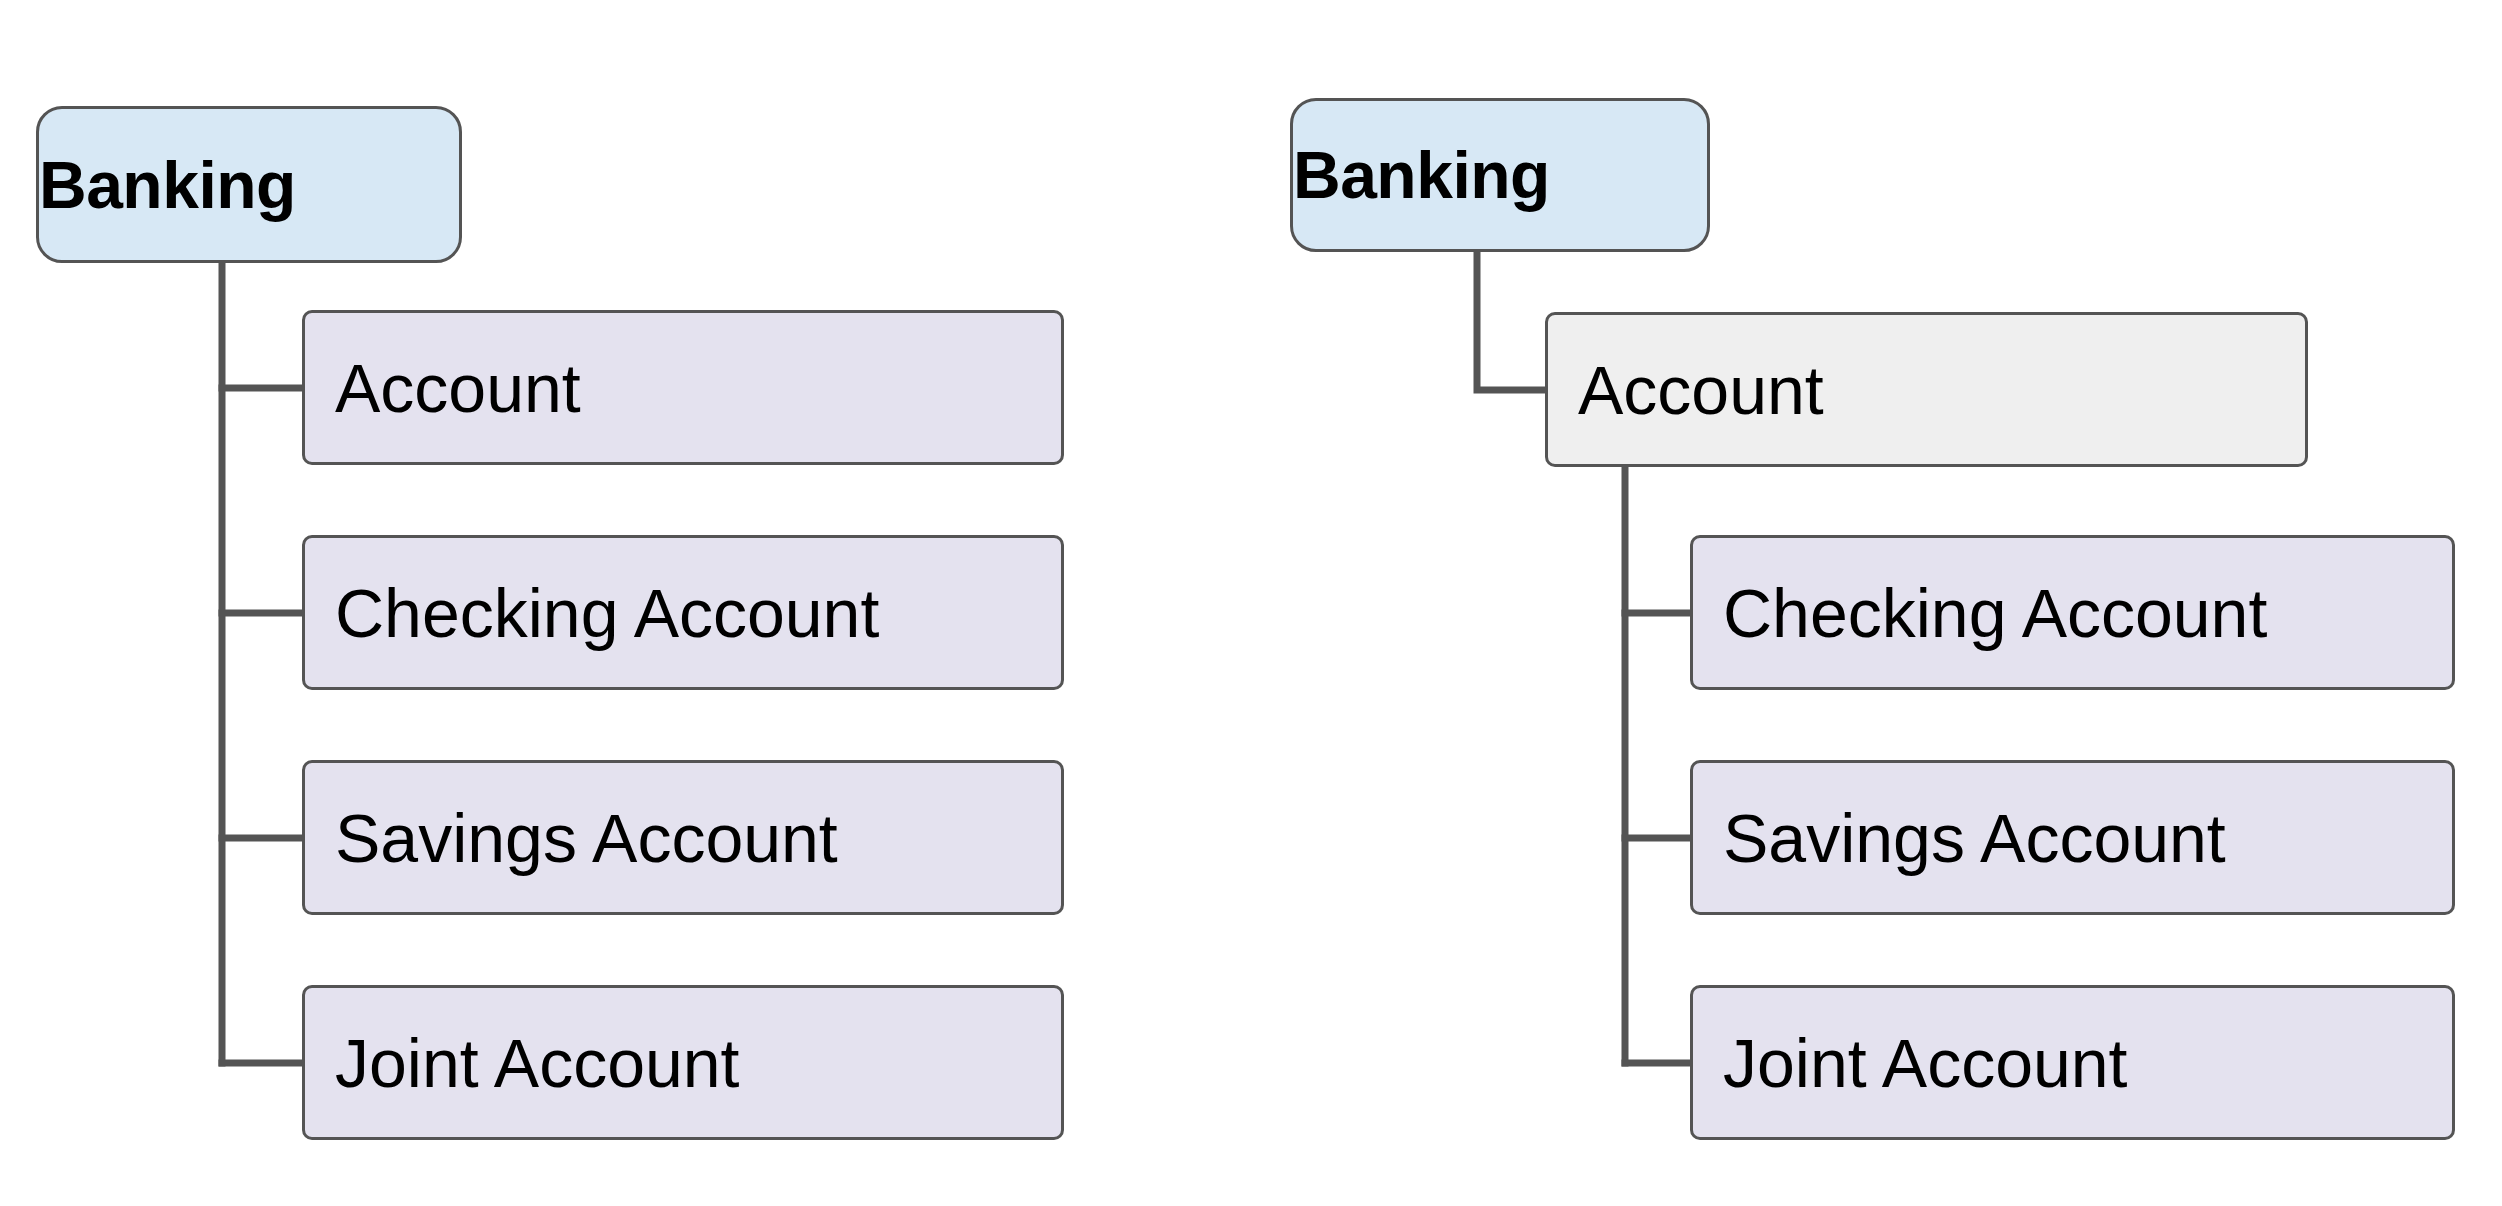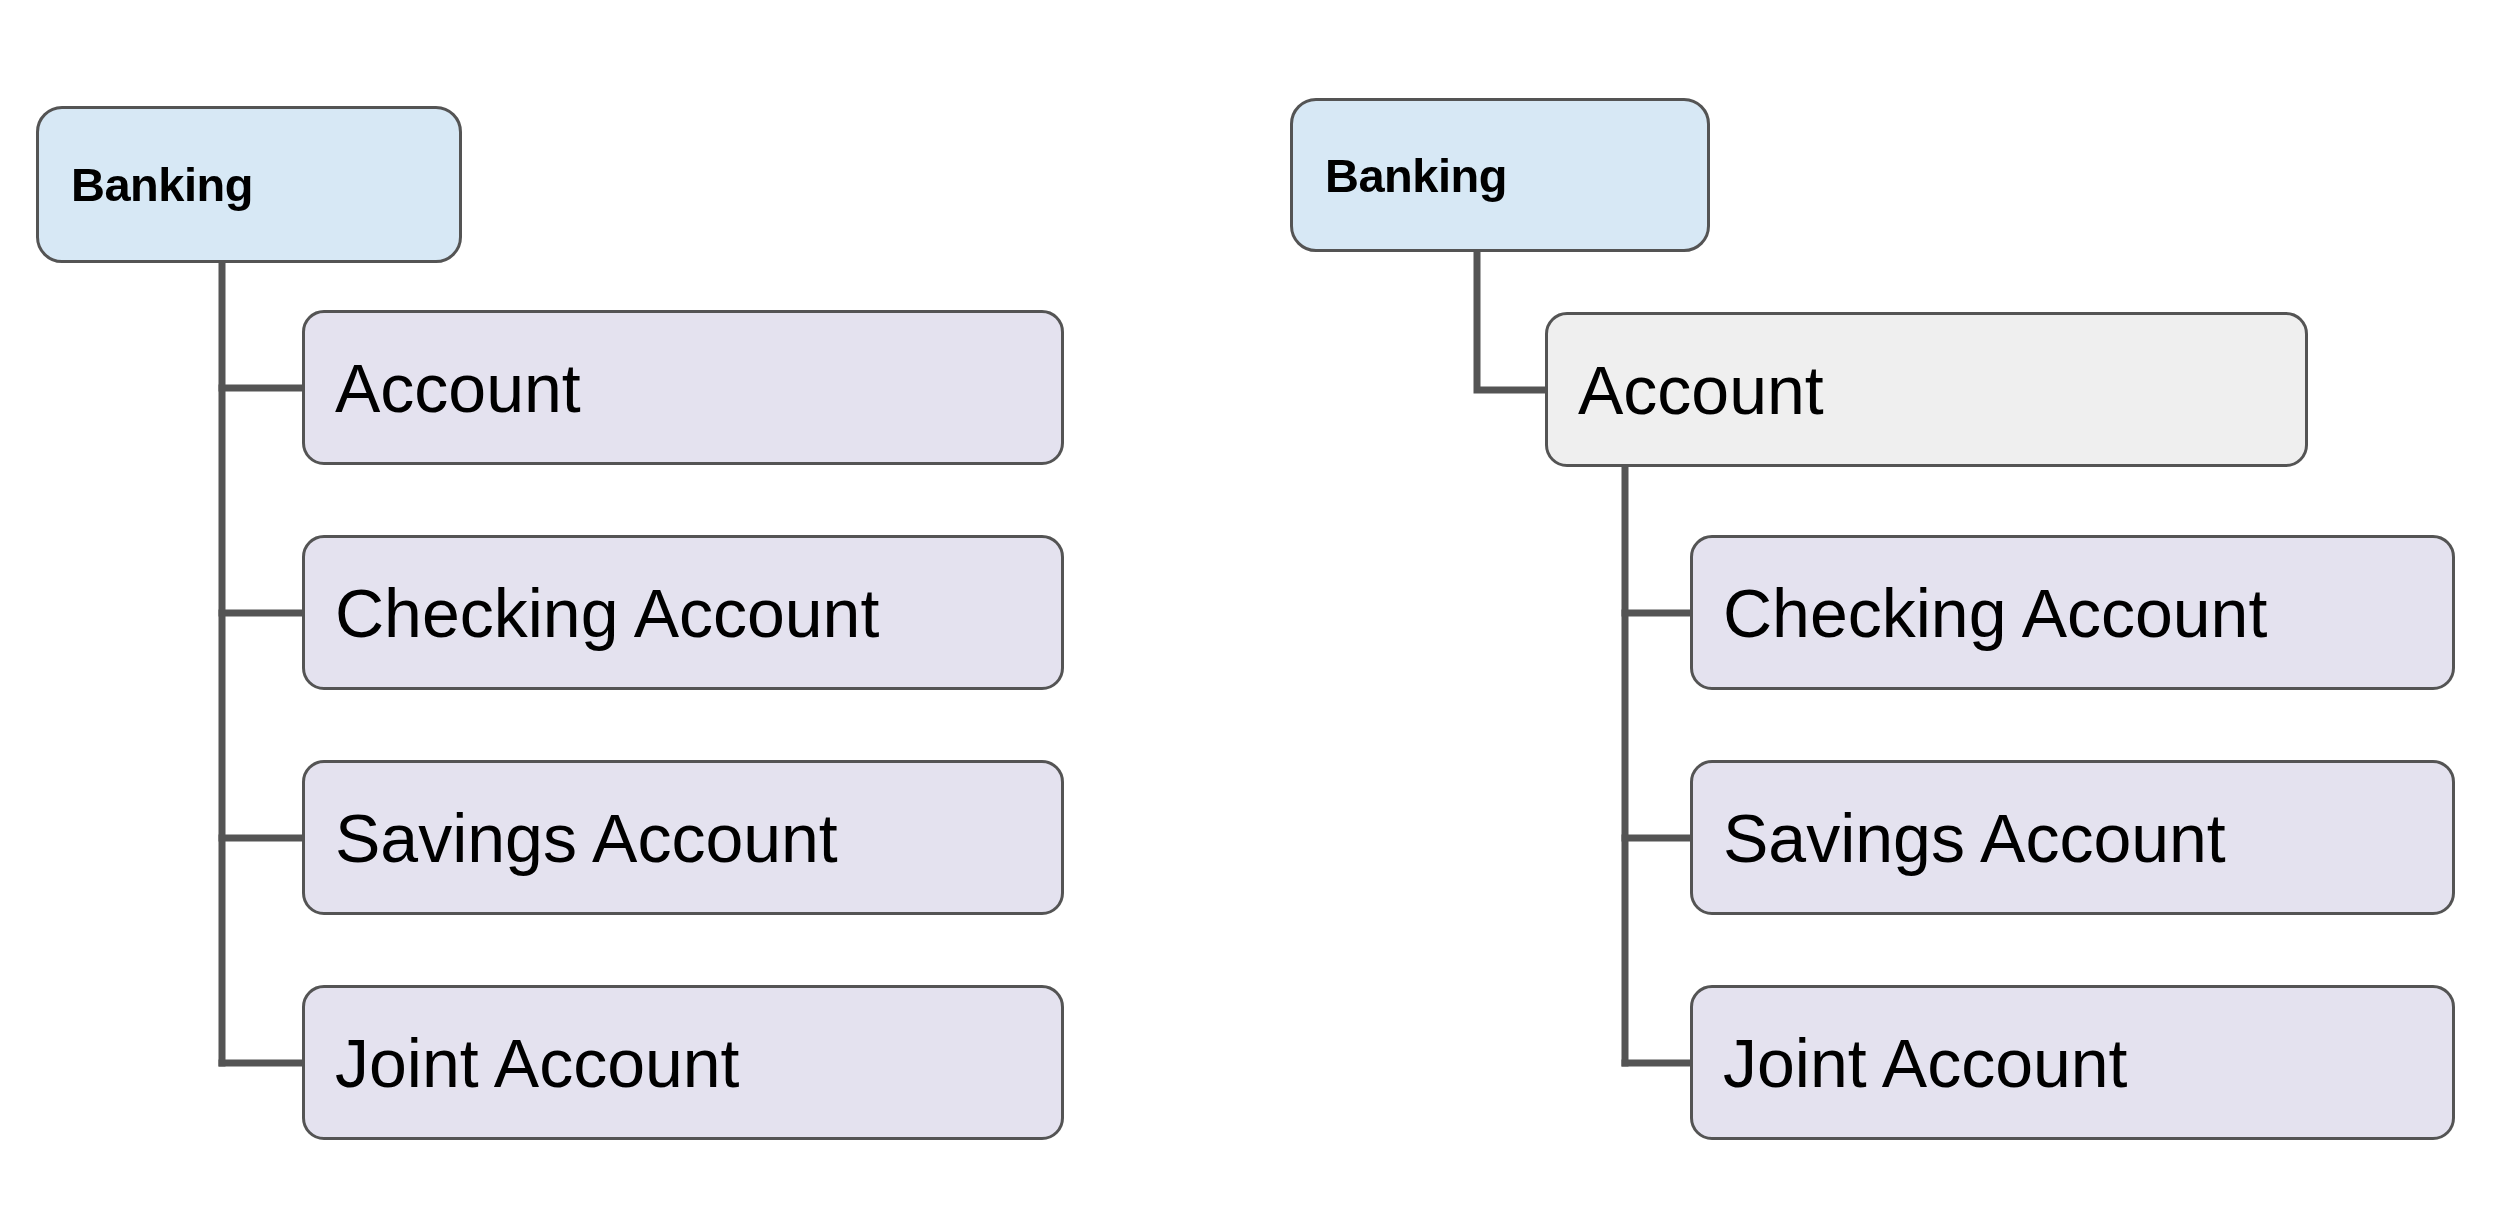--- a/index.html
+++ b/index.html
@@ -2,24 +2,24 @@
 <html><head>
 <meta charset="utf-8">
 <style>
   html,body{margin:0;padding:0;background:#ffffff;}
   body{width:2502px;height:1206px;position:relative;overflow:hidden;
        font-family:"Liberation Sans","DejaVu Sans",sans-serif;}
   .canvas{position:absolute;inset:0;}
   svg.wires{position:absolute;left:0;top:0;width:2502px;height:1206px;
             pointer-events:none;}
   .node{position:absolute;box-sizing:border-box;border:3px solid #545454;
-        border-radius:22px;display:flex;align-items:center;}
+        border-radius:10px;display:flex;align-items:center;}
   .node .lbl{display:block;white-space:nowrap;color:#000000;}
   .root{background:#d7e8f5;border-radius:26px;}
-  .root .lbl{font-weight:bold;font-size:47px;letter-spacing:-0.5px;padding-left:32px;}
+  .root .lbl{font-weight:bold;font-size:66px;letter-spacing:-0.5px;}
   .leaf{background:#e4e2ef;}
   .leaf .lbl{font-weight:normal;font-size:68px;padding-left:30px;}
   .branch{background:#efefef;}
   .branch .lbl{font-weight:normal;font-size:68px;padding-left:30px;}
 
   
   #l-root {left:36px;  top:106px; width:426px; height:157px;}
   #l-c0   {left:302px; top:310px; width:762px; height:155px;}
   #l-c1   {left:302px; top:535px; width:762px; height:155px;}
   #l-c2   {left:302px; top:760px; width:762px; height:155px;}

